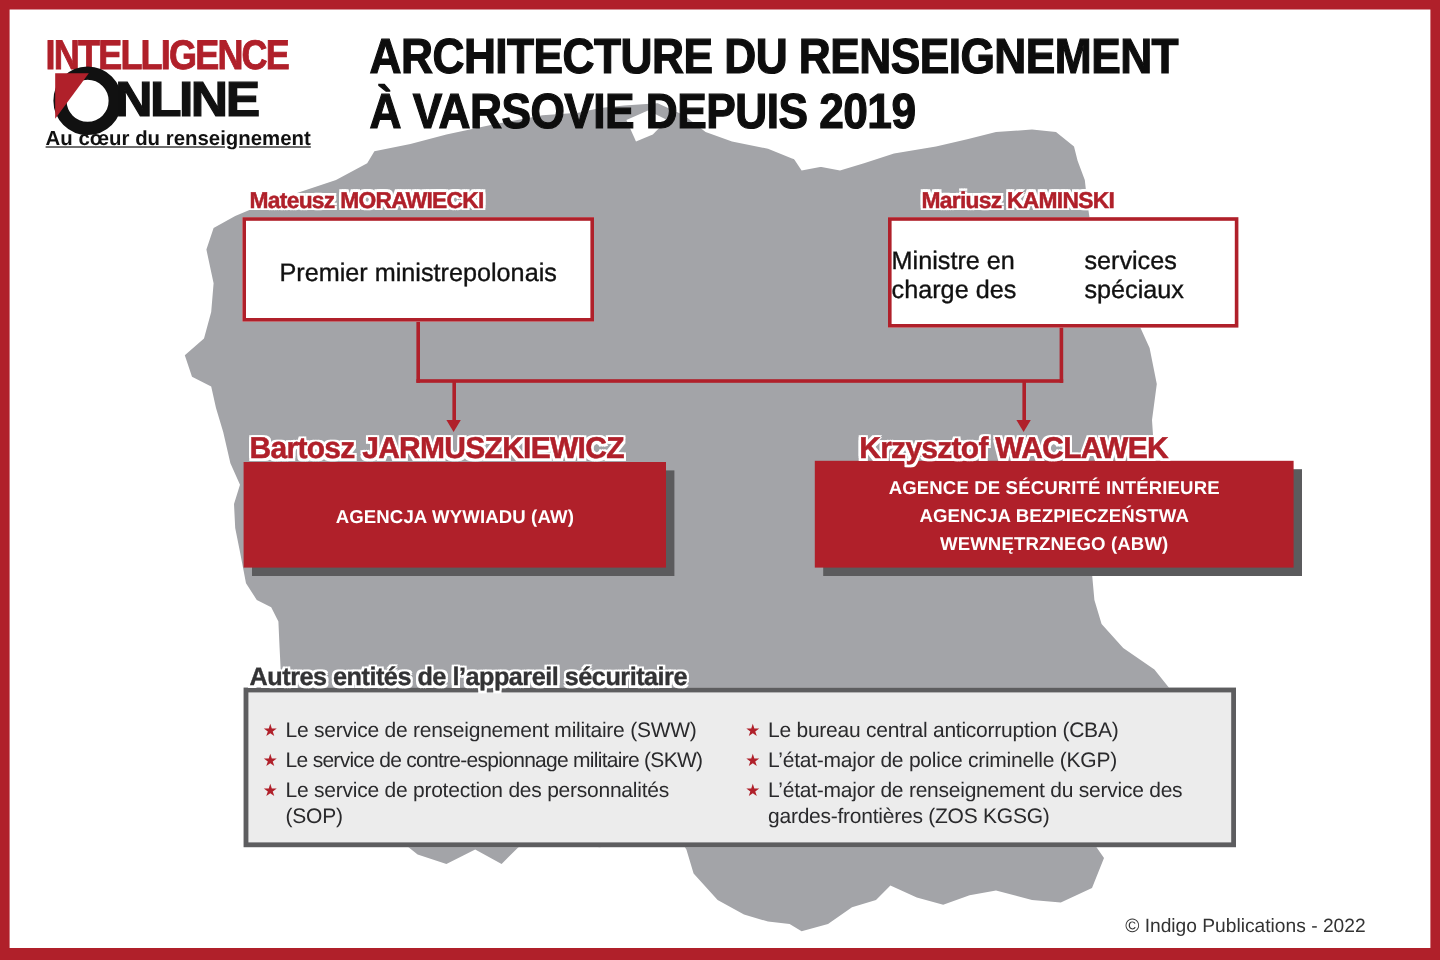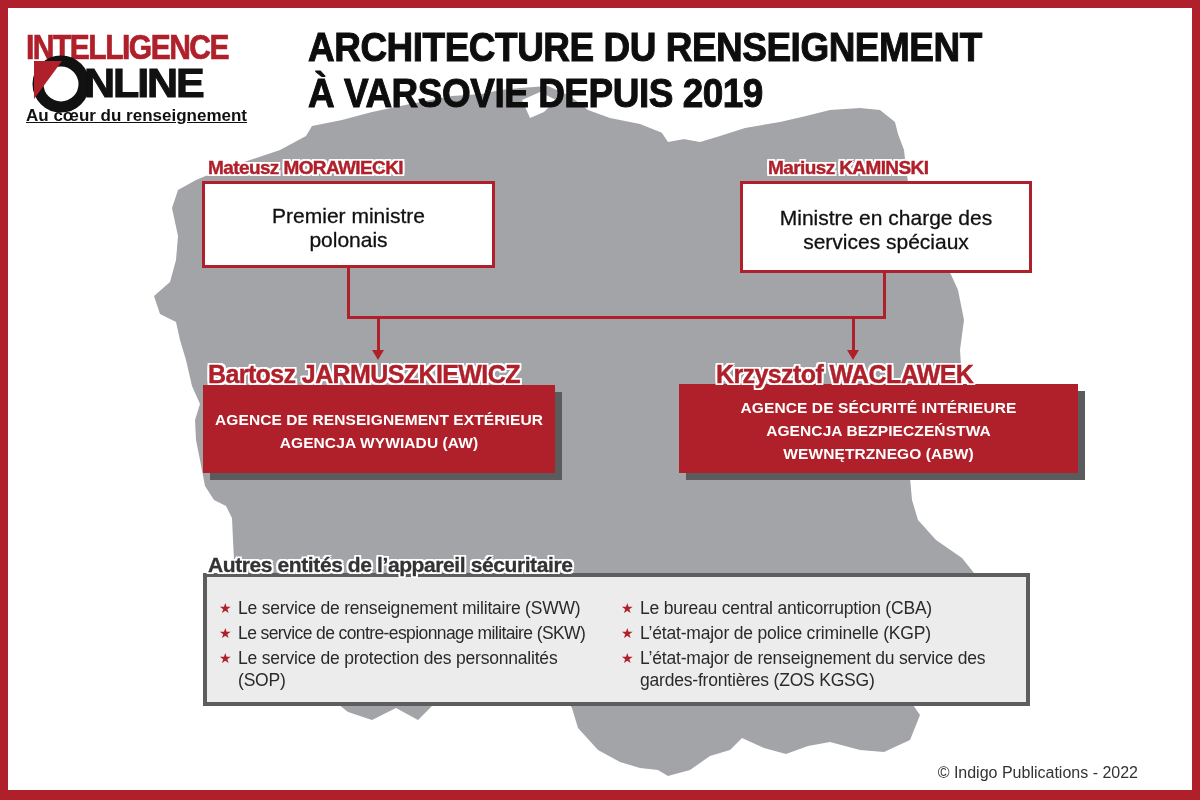--- a/index.html
+++ b/index.html
@@ -1,31 +1,31 @@
 <!DOCTYPE html>
 <html><head>
 <meta charset="utf-8">
 <style>
   html, body { margin: 0; padding: 0; }
   body { width: 1200px; height: 800px; position: relative; overflow: hidden; background: #ffffff; font-family: "Liberation Sans", sans-serif; }
   .frame { position: absolute; left: 0; top: 0; width: 1200px; height: 800px; box-sizing: border-box; border: 8px solid #b0202a; border-bottom-width: 10px; z-index: 50; pointer-events: none; }
   .map { position: absolute; left: 0; top: 0; width: 1200px; height: 800px; z-index: 1; }
 
   
-  .logo { position: absolute; left: 24px; top: 22px; width: 245px; height: 110px; z-index: 10; }
+  .logo { position: absolute; left: 36px; top: 22px; width: 245px; height: 110px; z-index: 10; }
   .logo-top { position: absolute; left: 2px; top: 6px; font-family: "Liberation Sans", sans-serif; font-weight: 900; font-size: 30px; letter-spacing: -1.5px; color: #b0202a; transform: scaleY(1.15); transform-origin: left top; white-space: nowrap; -webkit-text-stroke: 0.6px #b0202a; }
   .logo-ring { position: absolute; left: 8px; top: 33px; width: 58px; height: 58px; }
   .logo-bottom { position: absolute; left: 60px; top: 38px; font-weight: 900; font-size: 41px; letter-spacing: -2px; color: #111111; white-space: nowrap; -webkit-text-stroke: 1px #111; transform: scaleX(1.05); transform-origin: left top; }
   .logo-tag { position: absolute; left: 2px; top: 84px; font-weight: 700; font-size: 17px; color: #111; white-space: nowrap; text-decoration: underline; }
 
   
   .title { position: absolute; left: 308px; top: 24px; z-index: 10; font-family: "Liberation Sans", sans-serif; font-weight: 900; font-size: 41px; line-height: 46px; color: #0d0d0d; letter-spacing: -0.5px; transform: scaleX(0.9); transform-origin: left top; white-space: nowrap; -webkit-text-stroke: 1px #0d0d0d; }
 
   
-  .box-white { position: absolute; background: #ffffff; border: 3px solid #b0202a; box-sizing: border-box; z-index: 10; display: flex; flex-direction: column; justify-content: center; align-items: center; text-align: left; color: #111; font-size: 21px; line-height: 24px; font-weight: 400; padding-top: 6px; -webkit-text-stroke: 0.3px #111; }
+  .box-white { position: absolute; background: #ffffff; border: 3px solid #b0202a; box-sizing: border-box; z-index: 10; display: flex; flex-direction: row; justify-content: center; align-items: center; text-align: left; color: #111; font-size: 21px; line-height: 24px; font-weight: 400; padding-top: 6px; -webkit-text-stroke: 0.3px #111; }
   .name-label { position: absolute; z-index: 12; font-weight: 900; color: #b0202a; white-space: nowrap; text-align: center; -webkit-text-stroke: 0.4px #b0202a; text-shadow: -2px -2px 0 #fff, 2px -2px 0 #fff, -2px 2px 0 #fff, 2px 2px 0 #fff, 0 -2px 0 #fff, 0 2px 0 #fff, -2px 0 0 #fff, 2px 0 0 #fff; }
   .name-label.top { font-size: 19px; letter-spacing: -0.6px; }
   .name-label.agency { font-size: 25px; letter-spacing: -0.6px; }
 
   .box-red { position: absolute; background: #b0202a; z-index: 10; box-shadow: 7px 7px 0 #5b5b5d; display: flex; flex-direction: column; justify-content: center; align-items: center; text-align: center; color: #ffffff; font-weight: 700; font-size: 15.5px; line-height: 23px; padding-top: 4px; box-sizing: border-box; letter-spacing: 0.1px; }
 
   
   .line { position: absolute; background: #b0202a; z-index: 8; }
   .arrow { position: absolute; width: 0; height: 0; border-left: 6px solid transparent; border-right: 6px solid transparent; border-top: 10px solid #b0202a; z-index: 9; }
 
@@ -93,21 +93,20 @@
 
 <div class="line" style="left:347px; top:268px; width:3px; height:51px;"></div>
 <div class="line" style="left:883px; top:268px; width:3px; height:51px;"></div>
 <div class="line" style="left:347px; top:316px; width:539px; height:3px;"></div>
 <div class="line" style="left:377px; top:318px; width:3px; height:34px;"></div>
 <div class="arrow" style="left:372px; top:350px;"></div>
 <div class="line" style="left:852px; top:318px; width:3px; height:34px;"></div>
 <div class="arrow" style="left:847px; top:350px;"></div>
 
 <div class="box-red" style="left:203px; top:385px; width:352px; height:88px;">
-  <div>AGENCE DE RENSEIGNEMENT EXTÉRIEUR</div>
   <div>AGENCJA WYWIADU (AW)</div>
 </div>
 <div class="name-label agency" style="left:208px; top:360px;">Bartosz JARMUSZKIEWICZ</div>
 
 <div class="box-red" style="left:679px; top:384px; width:399px; height:89px;">
   <div>AGENCE DE SÉCURITÉ INTÉRIEURE</div>
   <div>AGENCJA BEZPIECZEŃSTWA</div>
   <div>WEWNĘTRZNEGO  (ABW)</div>
 </div>
 <div class="name-label agency" style="left:716px; top:360px;">Krzysztof WACLAWEK</div>

